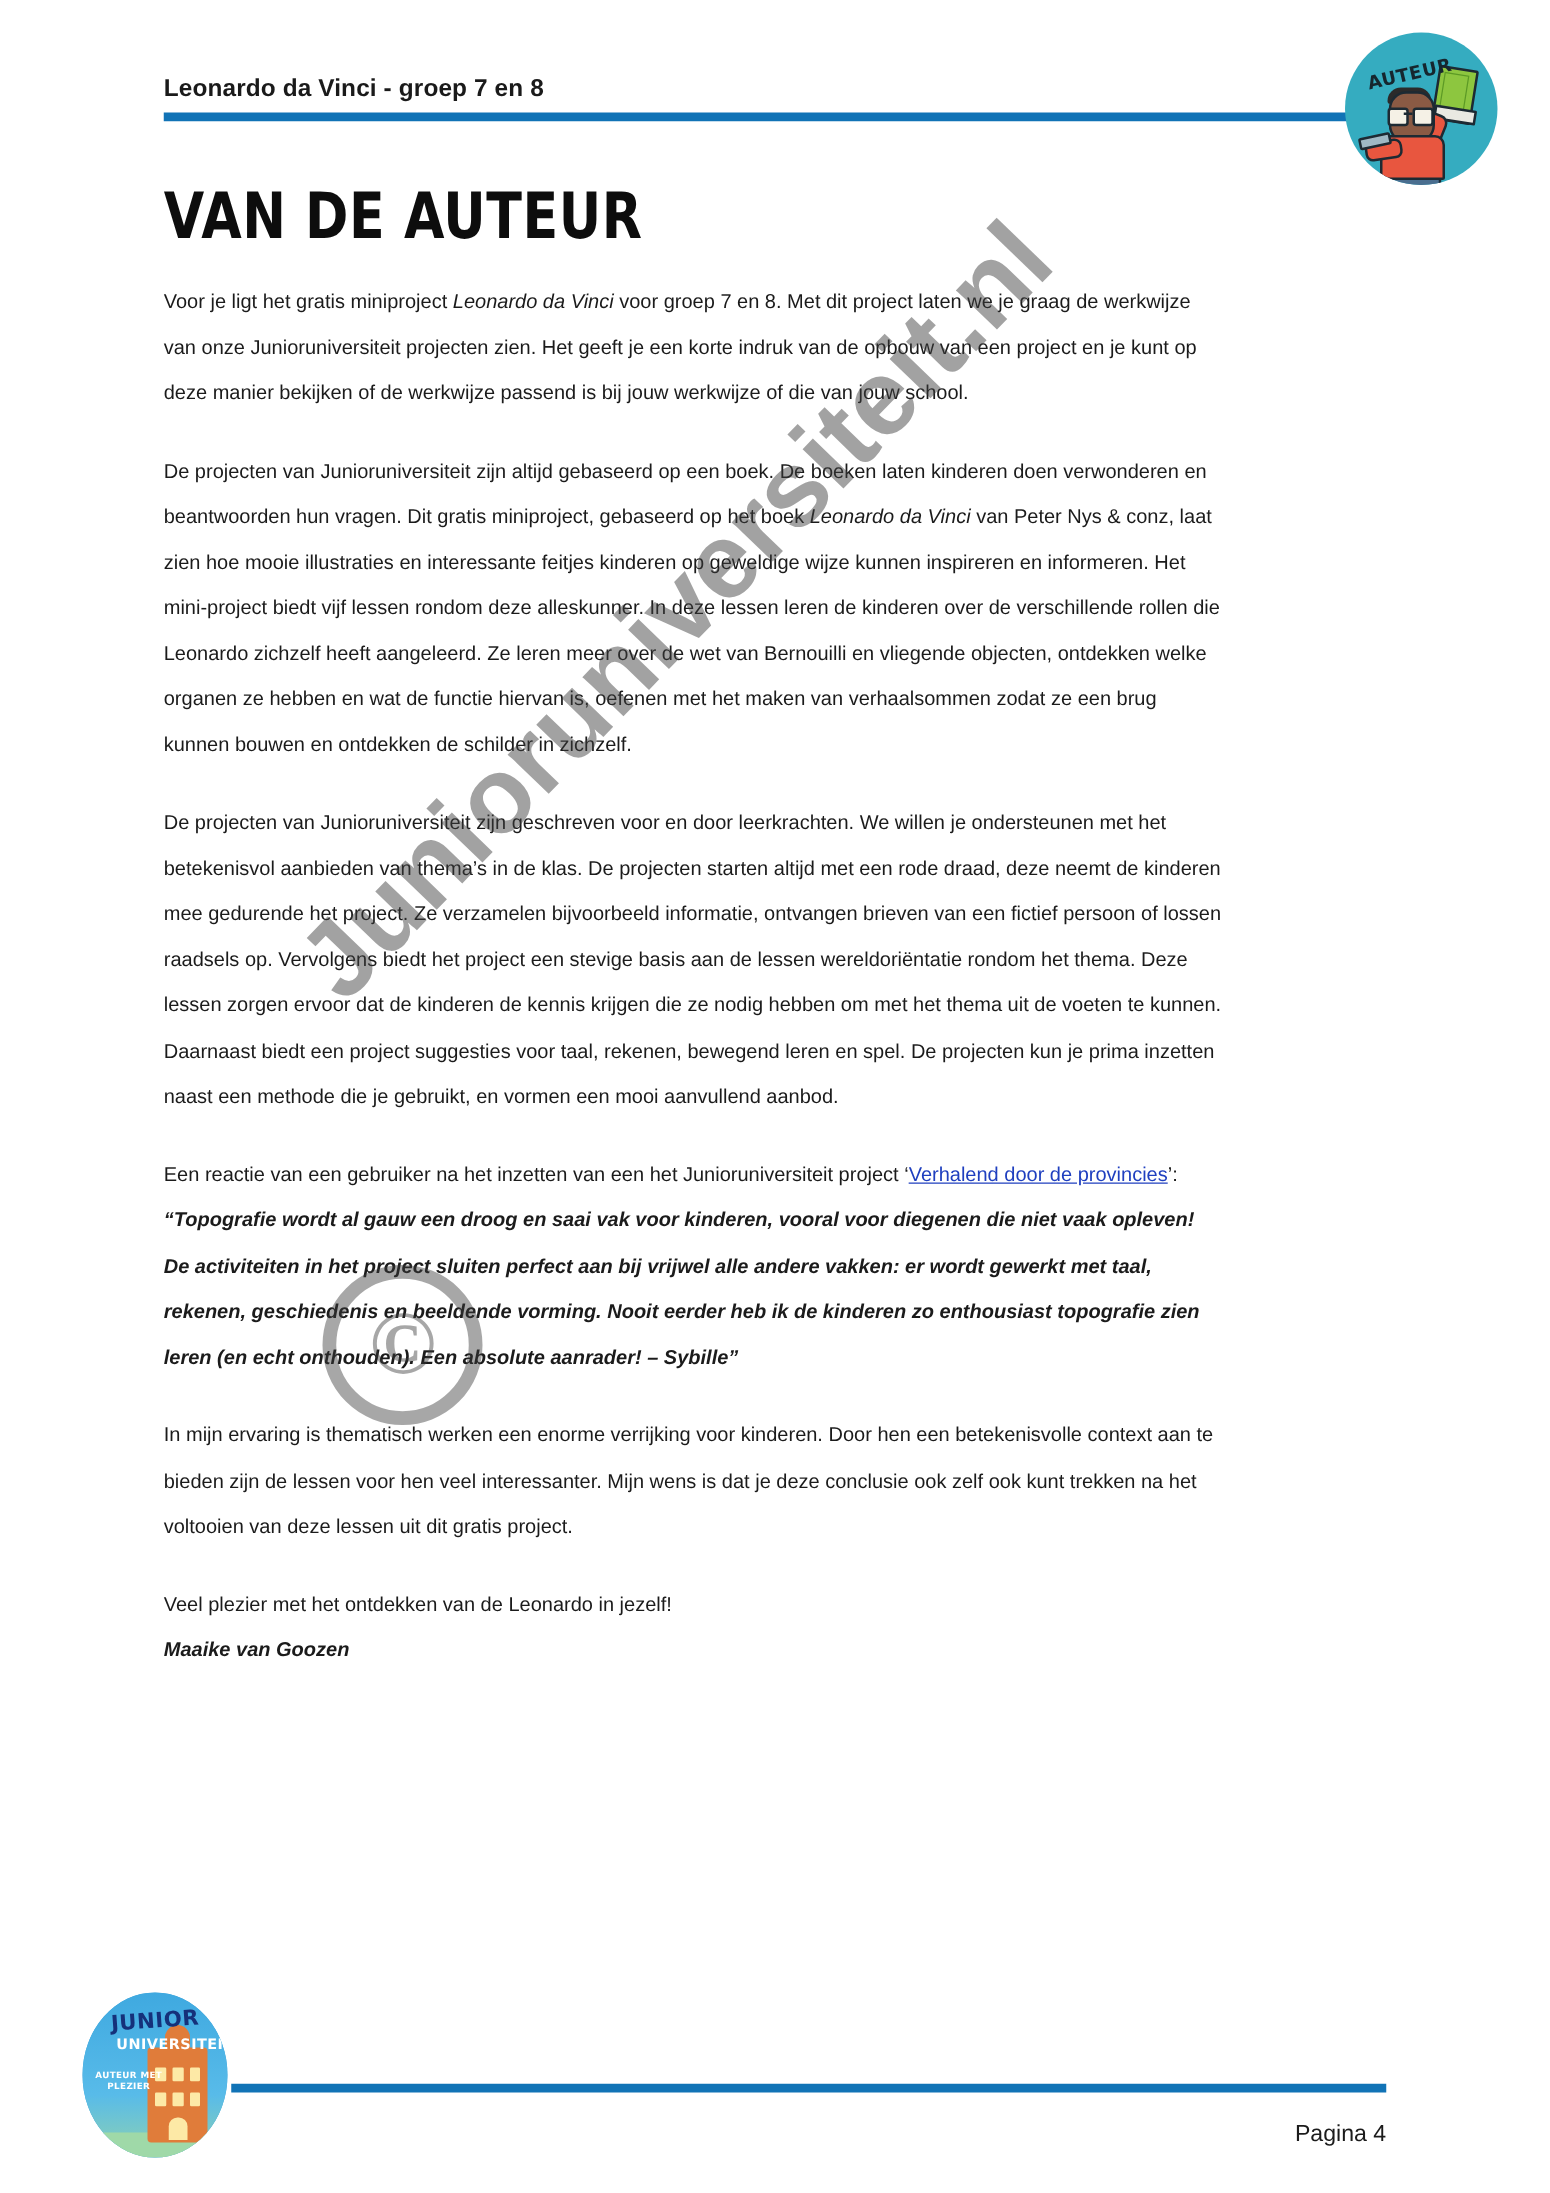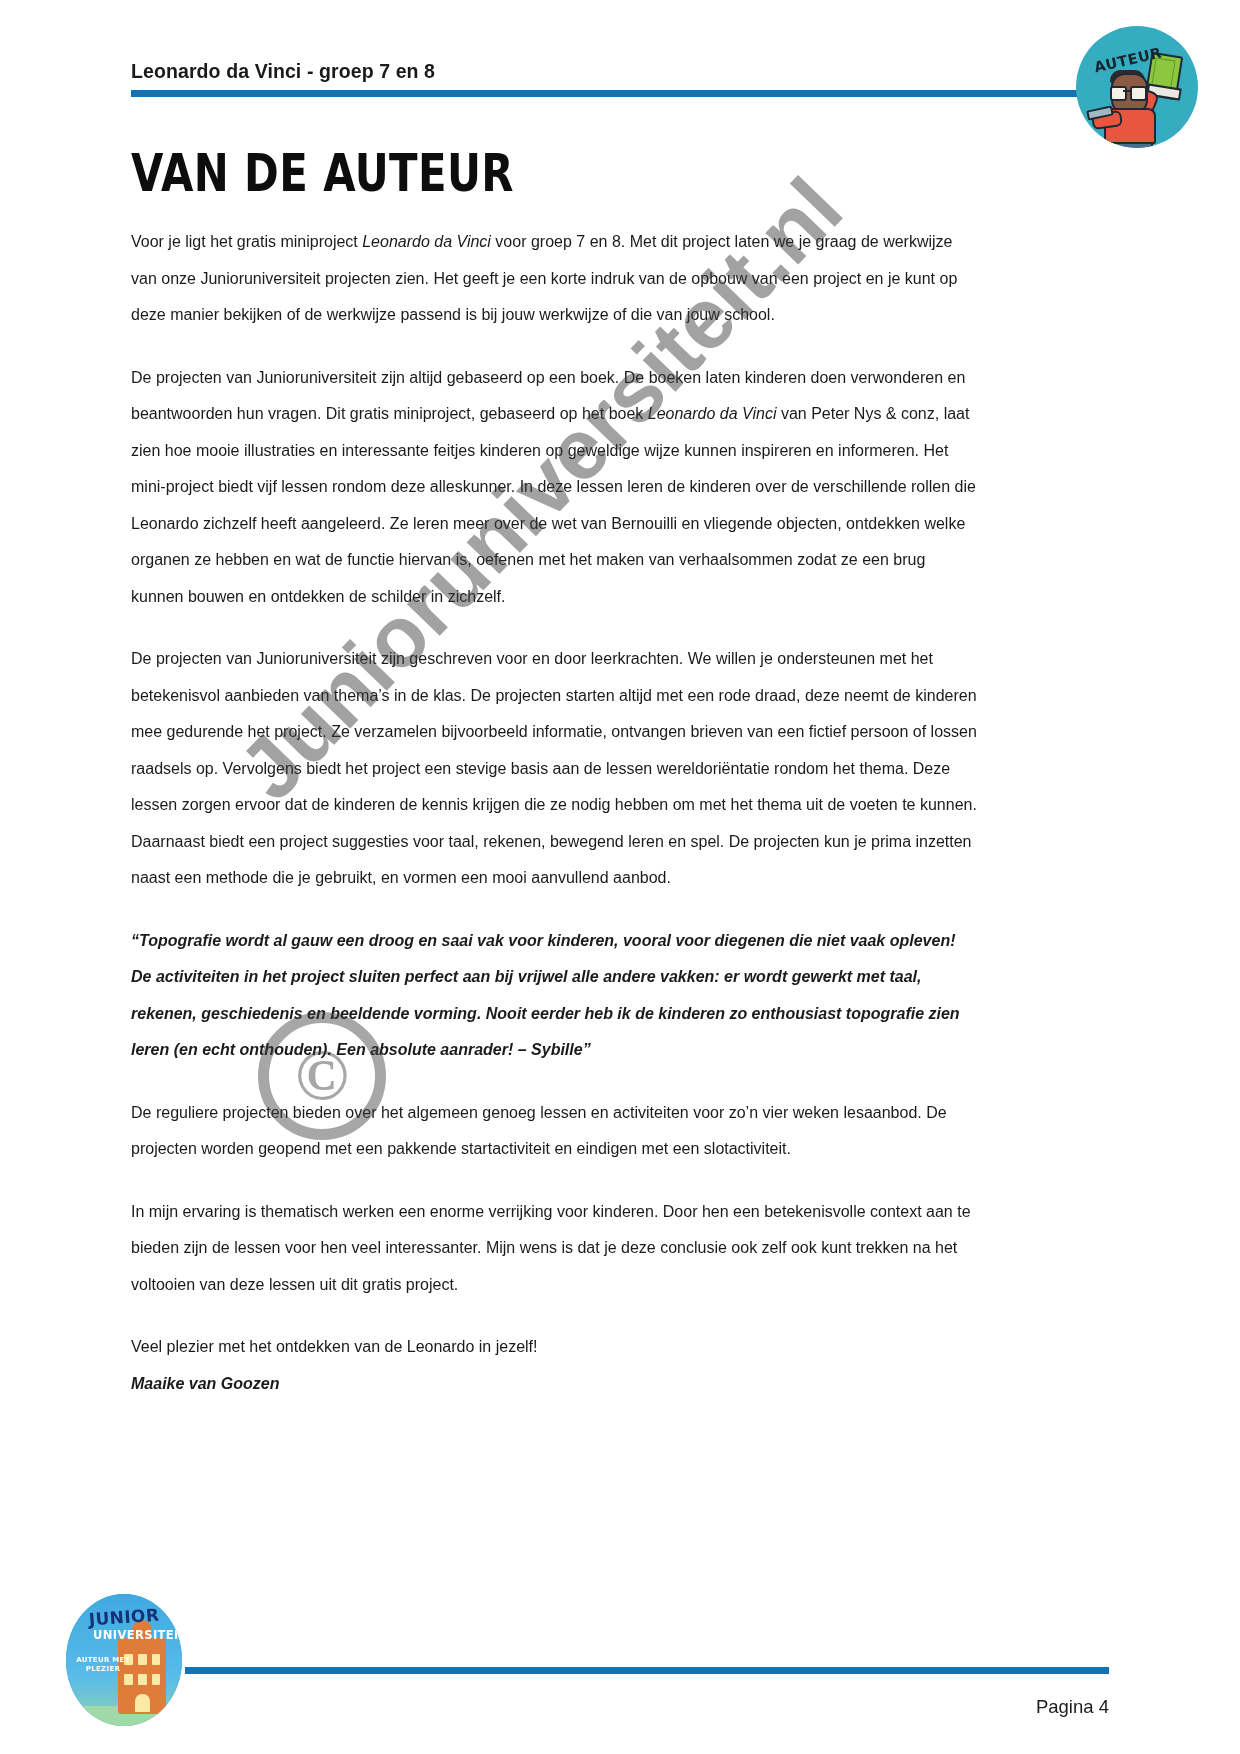--- a/index.html
+++ b/index.html
@@ -443,24 +443,24 @@
   <div class="doc-title">VAN DE AUTEUR</div>
 
   <div class="content">
 
     <p><span>Voor je ligt het gratis miniproject </span><i>Leonardo da Vinci</i><span> voor groep 7 en 8. Met dit project laten we je graag de werkwijze van onze Junioruniversiteit projecten zien. Het geeft je een korte indruk van de opbouw van een project en je kunt op deze manier bekijken of de werkwijze passend is bij jouw werkwijze of die van jouw school.</span></p>
 
     <p><span>De projecten van Junioruniversiteit zijn altijd gebaseerd op een boek. De boeken laten kinderen doen verwonderen en beantwoorden hun vragen. Dit gratis miniproject, gebaseerd op het boek </span><i>Leonardo da Vinci</i><span> van Peter Nys &amp; conz, laat zien hoe mooie illustraties en interessante feitjes kinderen op geweldige wijze kunnen inspireren en informeren. Het mini-project biedt vijf lessen rondom deze alleskunner. In deze lessen leren de kinderen over de verschillende rollen die Leonardo zichzelf heeft aangeleerd. Ze leren meer over de wet van Bernouilli en vliegende objecten, ontdekken welke organen ze hebben en wat de functie hiervan is, oefenen met het maken van verhaalsommen zodat ze een brug kunnen bouwen en ontdekken de schilder in zichzelf.</span></p>
 
     <p>De projecten van Junioruniversiteit zijn geschreven voor en door leerkrachten. We willen je ondersteunen met het betekenisvol aanbieden van thema’s in de klas. De projecten starten altijd met een rode draad, deze neemt de kinderen mee gedurende het project. Ze verzamelen bijvoorbeeld informatie, ontvangen brieven van een fictief persoon of lossen raadsels op. Vervolgens biedt het project een stevige basis aan de lessen wereldoriëntatie rondom het thema. Deze lessen zorgen ervoor dat de kinderen de kennis krijgen die ze nodig hebben om met het thema uit de voeten te kunnen. Daarnaast biedt een project suggesties voor taal, rekenen, bewegend leren en spel. De projecten kun je prima inzetten naast een methode die je gebruikt, en vormen een mooi aanvullend aanbod.</p>
 
+    <p class="tight"><span>Een reactie van een gebruiker na het inzetten van een het Junioruniversiteit project ‘</span><a class="doclink" href="#">Verhalend door de provincies</a><span>’:</span></p>
 
     <p class="quote">“Topografie wordt al gauw een droog en saai vak voor kinderen, vooral voor diegenen die niet vaak opleven! De activiteiten in het project sluiten perfect aan bij vrijwel alle andere vakken: er wordt gewerkt met taal, rekenen, geschiedenis en beeldende vorming. Nooit eerder heb ik de kinderen zo enthousiast topografie zien leren (en echt onthouden). Een absolute aanrader! – Sybille”</p>
 
-    <p>De reguliere projecten bieden over het algemeen genoeg lessen en activiteiten voor zo’n vier weken lesaanbod. De projecten worden geopend met een pakkende startactiviteit en eindigen met een slotactiviteit.</p>
 
     <p>In mijn ervaring is thematisch werken een enorme verrijking voor kinderen. Door hen een betekenisvolle context aan te bieden zijn de lessen voor hen veel interessanter. Mijn wens is dat je deze conclusie ook zelf ook kunt trekken na het voltooien van deze lessen uit dit gratis project.</p>
 
     <p class="tight">Veel plezier met het ontdekken van de Leonardo in jezelf!</p>
     <p class="quote">Maaike van Goozen</p>
   </div>
 
   <div class="watermark">
     <div class="watermark-text">Junioruniversiteit.nl</div>
     <div class="watermark-c">

